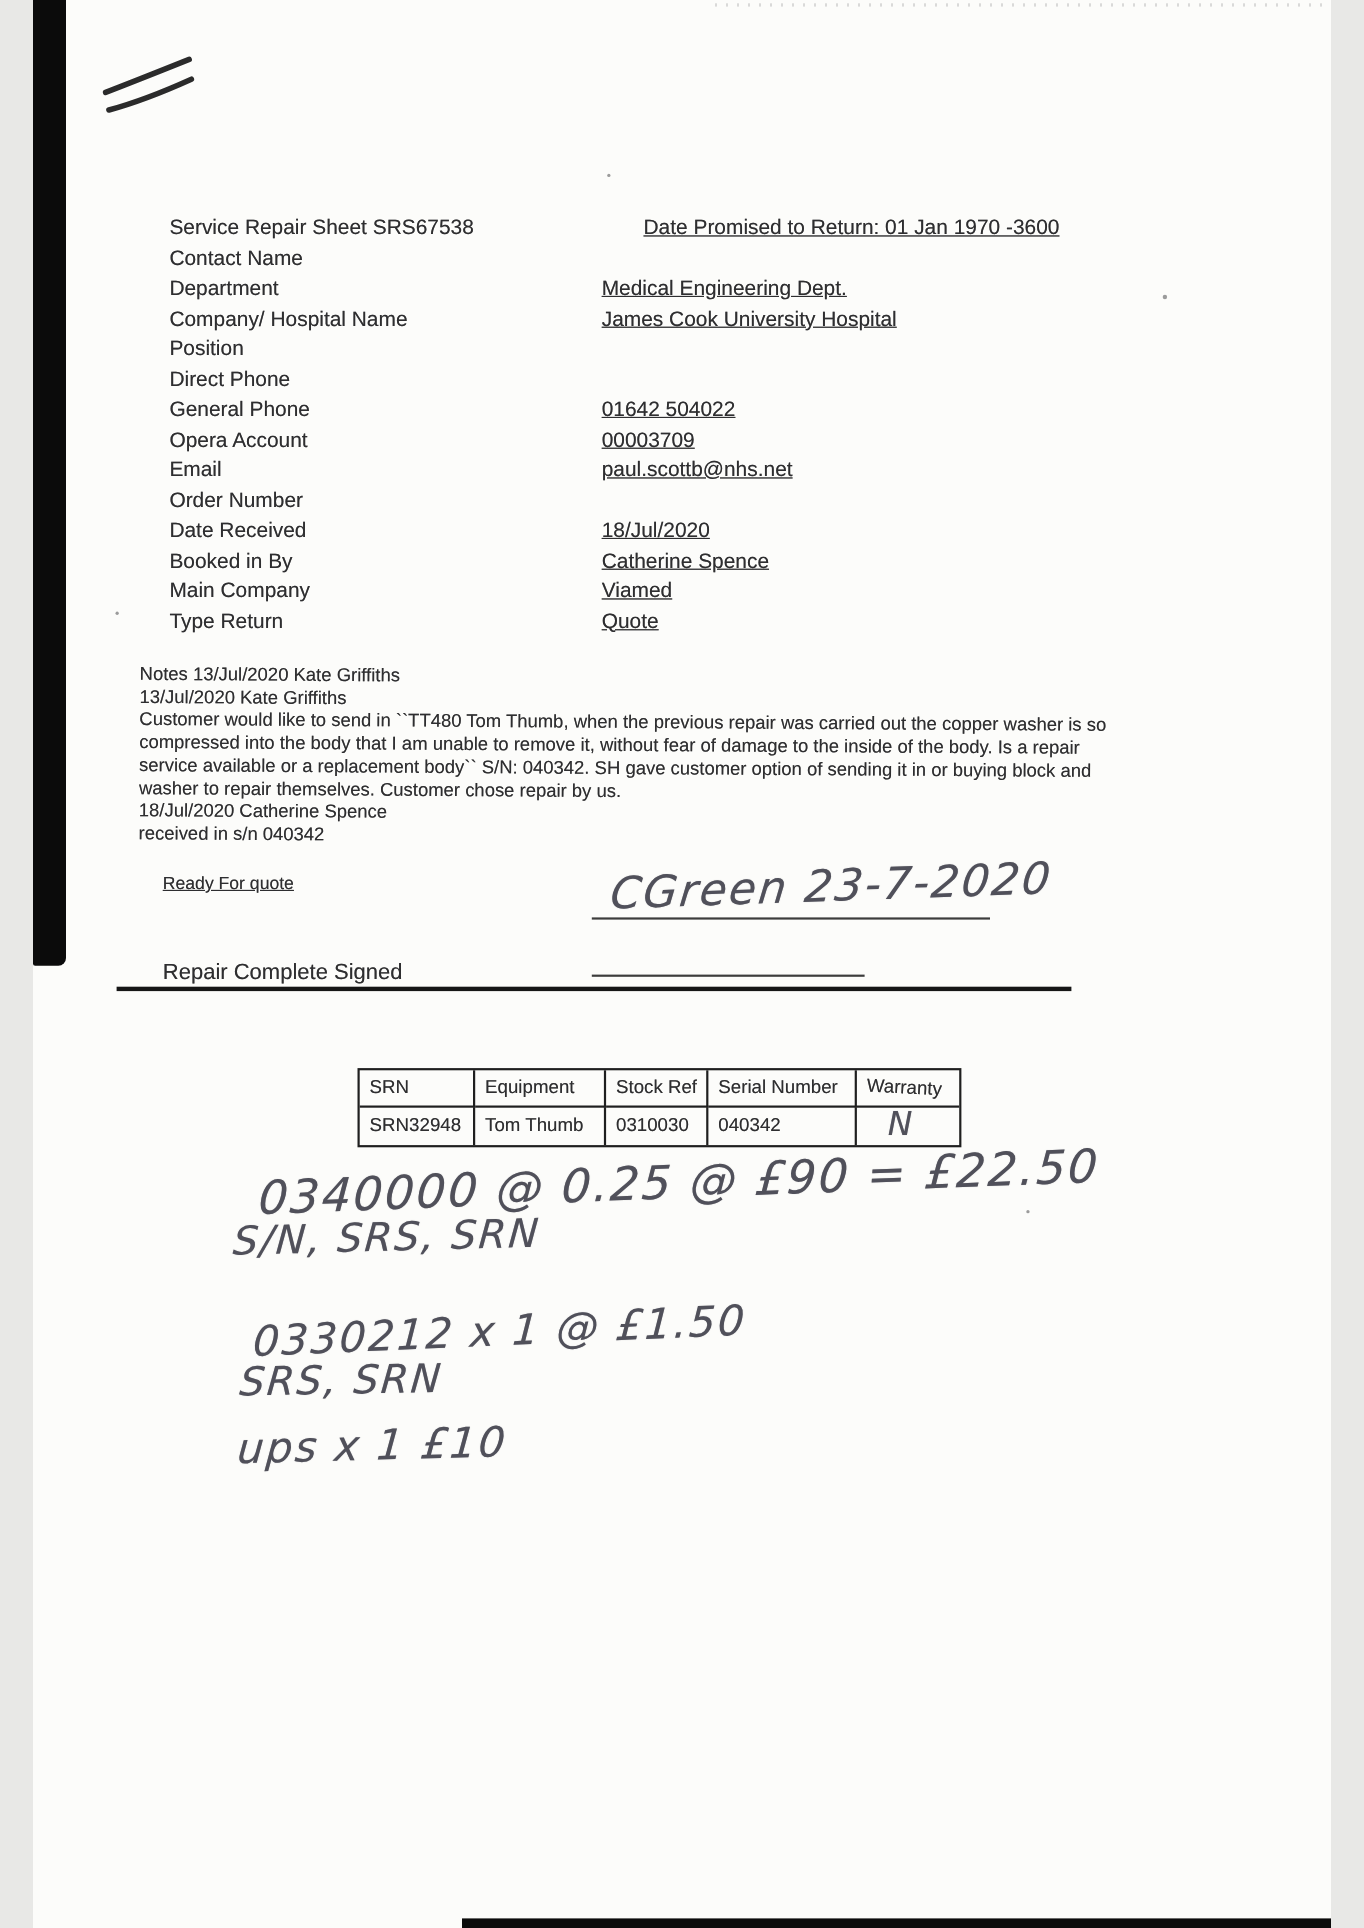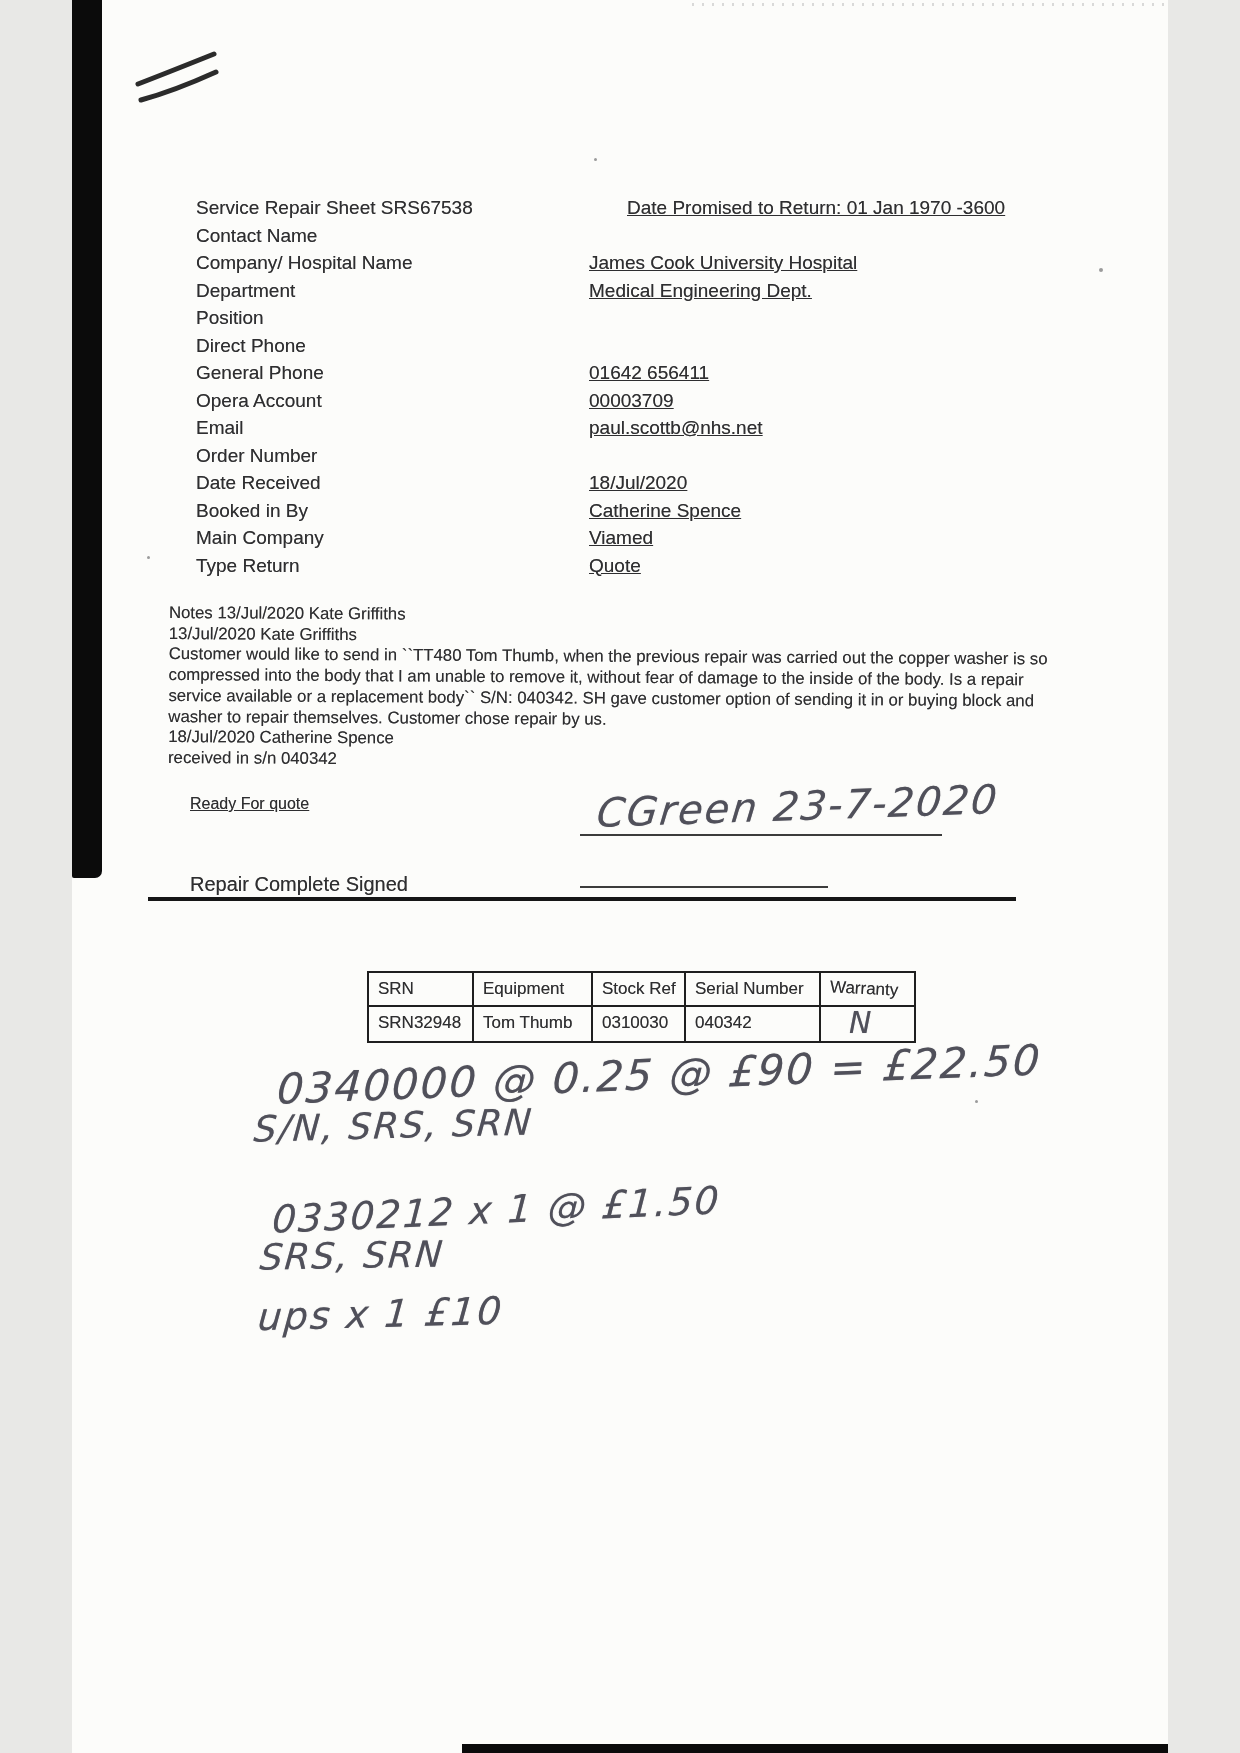--- a/index.html
+++ b/index.html
@@ -1,18 +1,18 @@
 <!DOCTYPE html>
 <html><head>
 <meta charset="utf-8">
 <style>
   html,body{margin:0;padding:0;background:#e8e8e6;}
   .page{
     position:relative;
-    width:1096px;height:1753px;
+    width:1180px;height:1753px;
     margin:0 auto;
     background:#fcfcfa;
     font-family:"Liberation Sans", sans-serif;
     color:#2e2e30;
     overflow:hidden;
   }
   .typed{ text-shadow:0 0 .6px rgba(40,40,40,.55); }
 
   
   .left-bar{position:absolute;left:0;top:0;width:30px;height:878px;background:#0b0b0b;border-radius:0 0 7px 2px;}
@@ -87,38 +87,38 @@
 
   <div class="fields typed">
     <div class="frow first">
       <span class="flabel">Service Repair Sheet SRS67538</span>
       <span class="fvalue">Date Promised to Return: 01 Jan 1970 -3600</span>
     </div>
     <div class="frow">
       <span class="flabel">Contact Name</span>
     </div>
     <div class="frow">
+      <span class="flabel">Department</span>
+      <span class="fvalue">Medical Engineering Dept.</span>
+    </div>
+    <div class="frow">
       <span class="flabel">Company/ Hospital Name</span>
       <span class="fvalue">James Cook University Hospital</span>
-    </div>
-    <div class="frow">
-      <span class="flabel">Department</span>
-      <span class="fvalue">Medical Engineering Dept.</span>
     </div>
     <div class="frow">
       <span class="flabel">Position</span>
       <span class="fvalue"></span>
     </div>
     <div class="frow">
       <span class="flabel">Direct Phone</span>
       <span class="fvalue"></span>
     </div>
     <div class="frow">
       <span class="flabel">General Phone</span>
-      <span class="fvalue">01642 656411</span>
+      <span class="fvalue">01642 504022</span>
     </div>
     <div class="frow">
       <span class="flabel">Opera Account</span>
       <span class="fvalue">00003709</span>
     </div>
     <div class="frow">
       <span class="flabel">Email</span>
       <span class="fvalue">paul.scottb@nhs.net</span>
     </div>
     <div class="frow">

